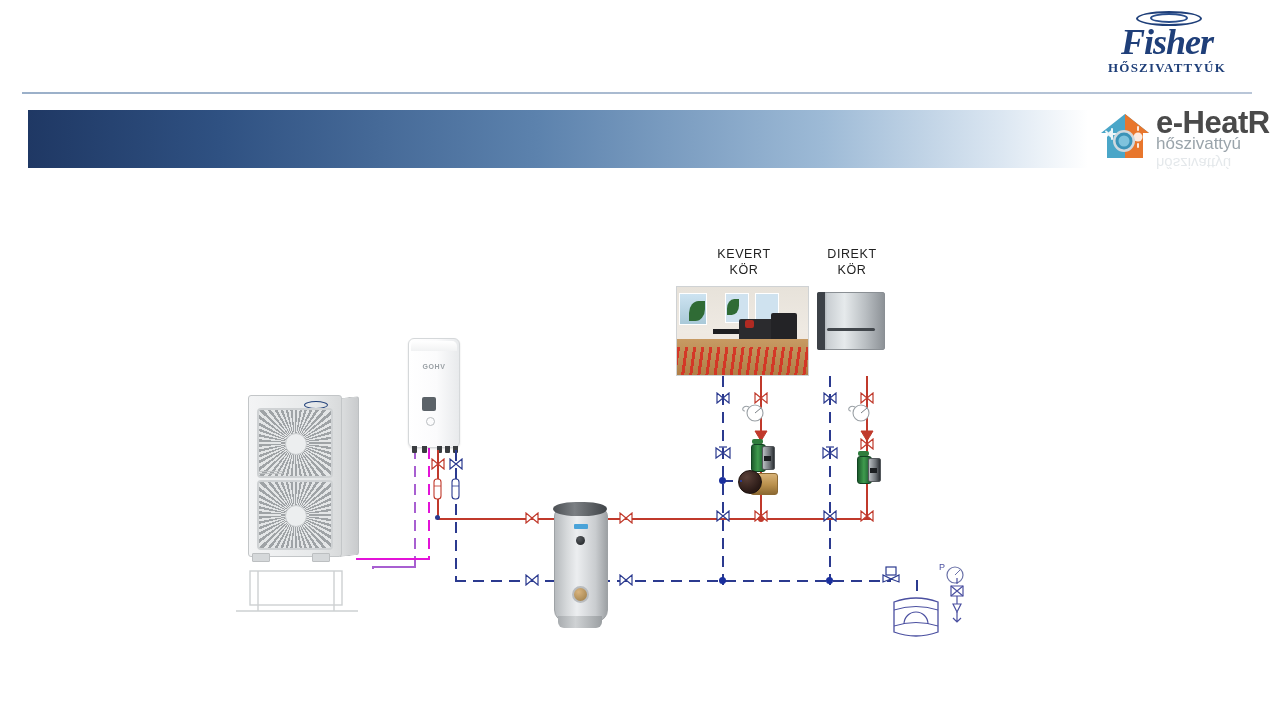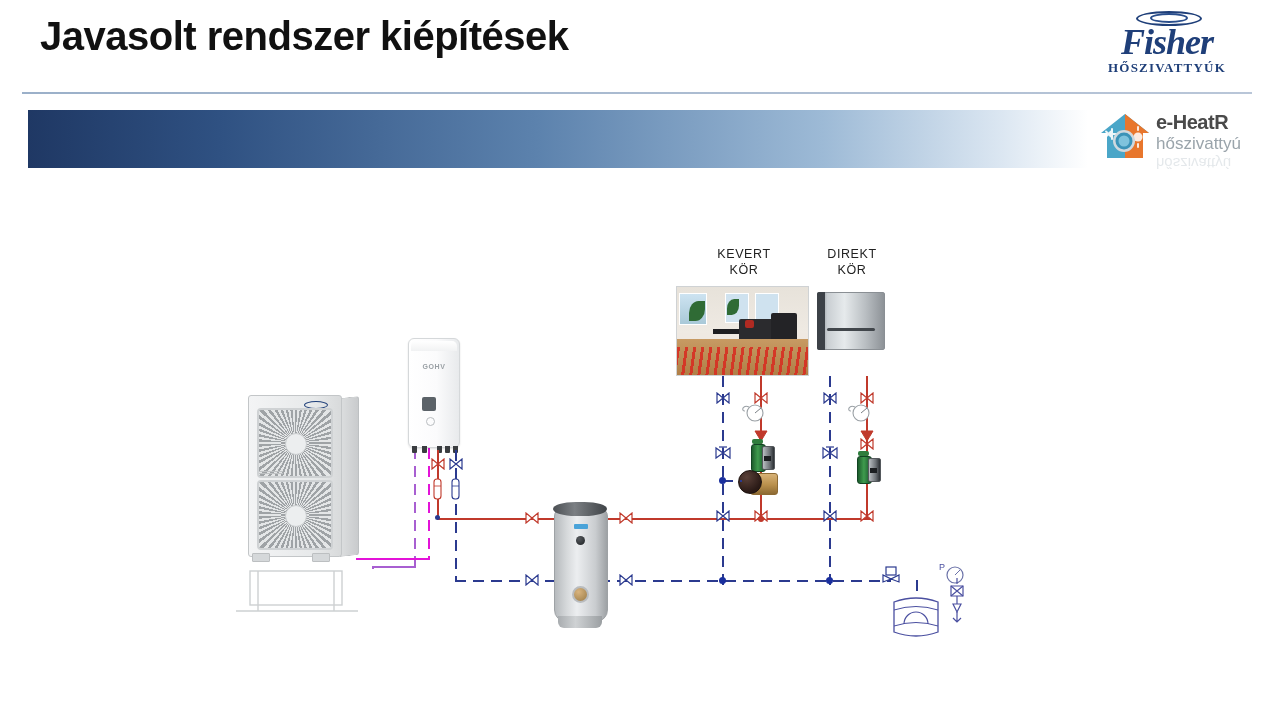--- a/index.html
+++ b/index.html
@@ -49,21 +49,21 @@
     position:absolute;left:28px;top:110px;width:1060px;height:58px;
     display:flex;align-items:center;justify-content:flex-end;
     padding-right:18px;box-sizing:border-box;
     font-size:19px;font-weight:bold;color:#0d0d0d;white-space:nowrap;
   }
 
   
   .eheatr{position:absolute;left:1096px;top:108px;width:178px;height:62px;}
   .eh-house{position:absolute;left:2px;top:4px;width:54px;height:50px;}
   .eh-text{position:absolute;left:60px;top:2px;}
-  .eh-main{font-size:20px;font-weight:bold;color:#4a4a4a;line-height:25px;letter-spacing:-0.5px;}
+  .eh-main{font-size:31px;font-weight:bold;color:#4a4a4a;line-height:25px;letter-spacing:-0.5px;text-align:right;}
   .eh-sub{font-size:17px;color:#9aa4ab;line-height:18px;}
   .eh-reflect{
     position:absolute;left:60px;top:47px;font-size:15px;color:#cfd6db;
     transform:scaleY(-1);opacity:.55;
   }
 
   
   .diagram{position:absolute;left:0;top:180px;width:1273px;height:532px;}
   .circ-label{
     position:absolute;text-align:center;font-size:12.5px;color:#222;
@@ -237,21 +237,20 @@
   .expansion{position:absolute;width:52px;height:48px;}
   .expansion svg{display:block;}
   .safety{position:absolute;width:26px;height:46px;}
   .safety svg{display:block;}
 </style>
 </head>
 <body>
 
 <div class="slide">
 
-  <div class="slide-title">Javasolt rendszer kiépítések</div>
   <div class="title-rule"></div>
 
   <div class="fisher-logo">
     <div class="fisher-swoosh">
       <div class="e1"></div>
         <div class="e2"></div>
     </div>
     <div class="fisher-word">Fisher</div>
     <div class="fisher-sub">HŐSZIVATTYÚK</div>
   </div>

